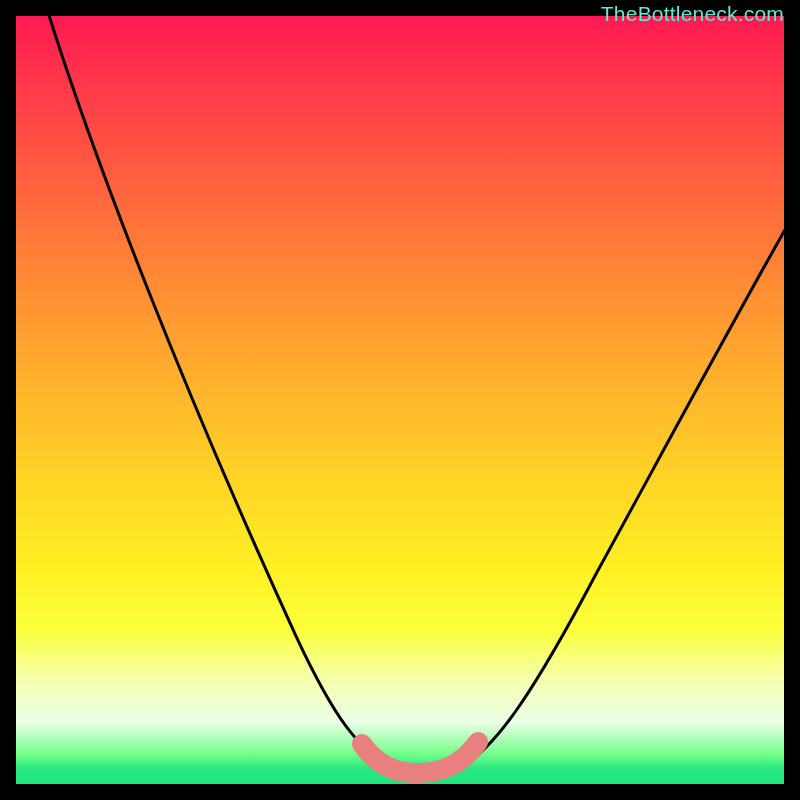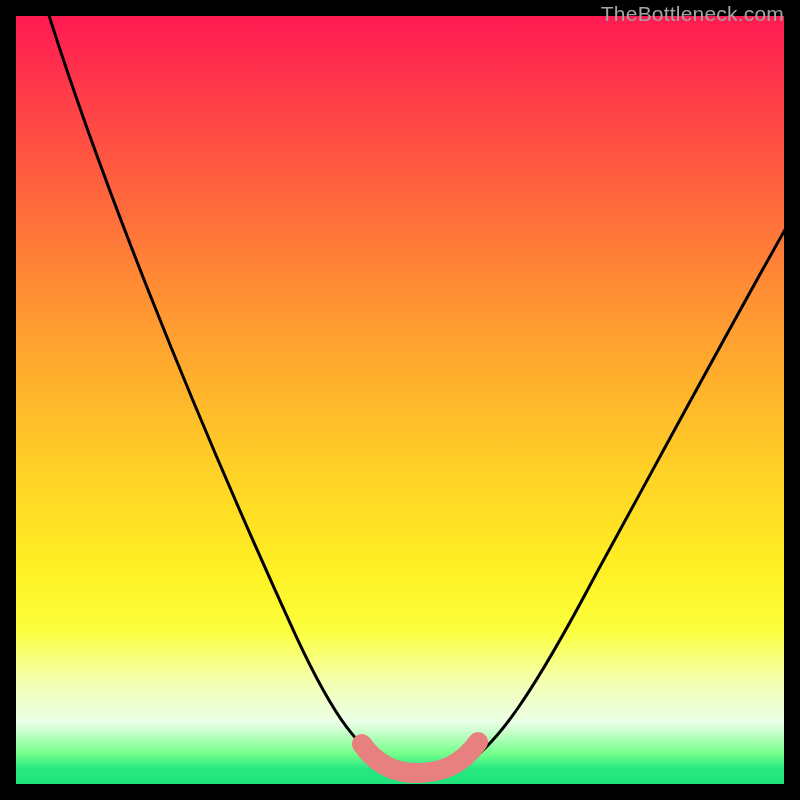--- a/index.html
+++ b/index.html
@@ -43,21 +43,21 @@
       #eaffe6 92%,
       #77ff8c 96%,
       #27e880 98%,
       #1fe47b 100%
     );
   }
   .watermark {
     position: absolute;
     top: 2px;
     right: 16px;
-    color: #a3a3a3;
+    color: #5eead4;
     font-size: 21px;
     font-weight: 500;
     letter-spacing: 0.2px;
     user-select: none;
   }
   svg.curve {
     position: absolute;
     inset: 0;
     width: 768px;
     height: 768px;

